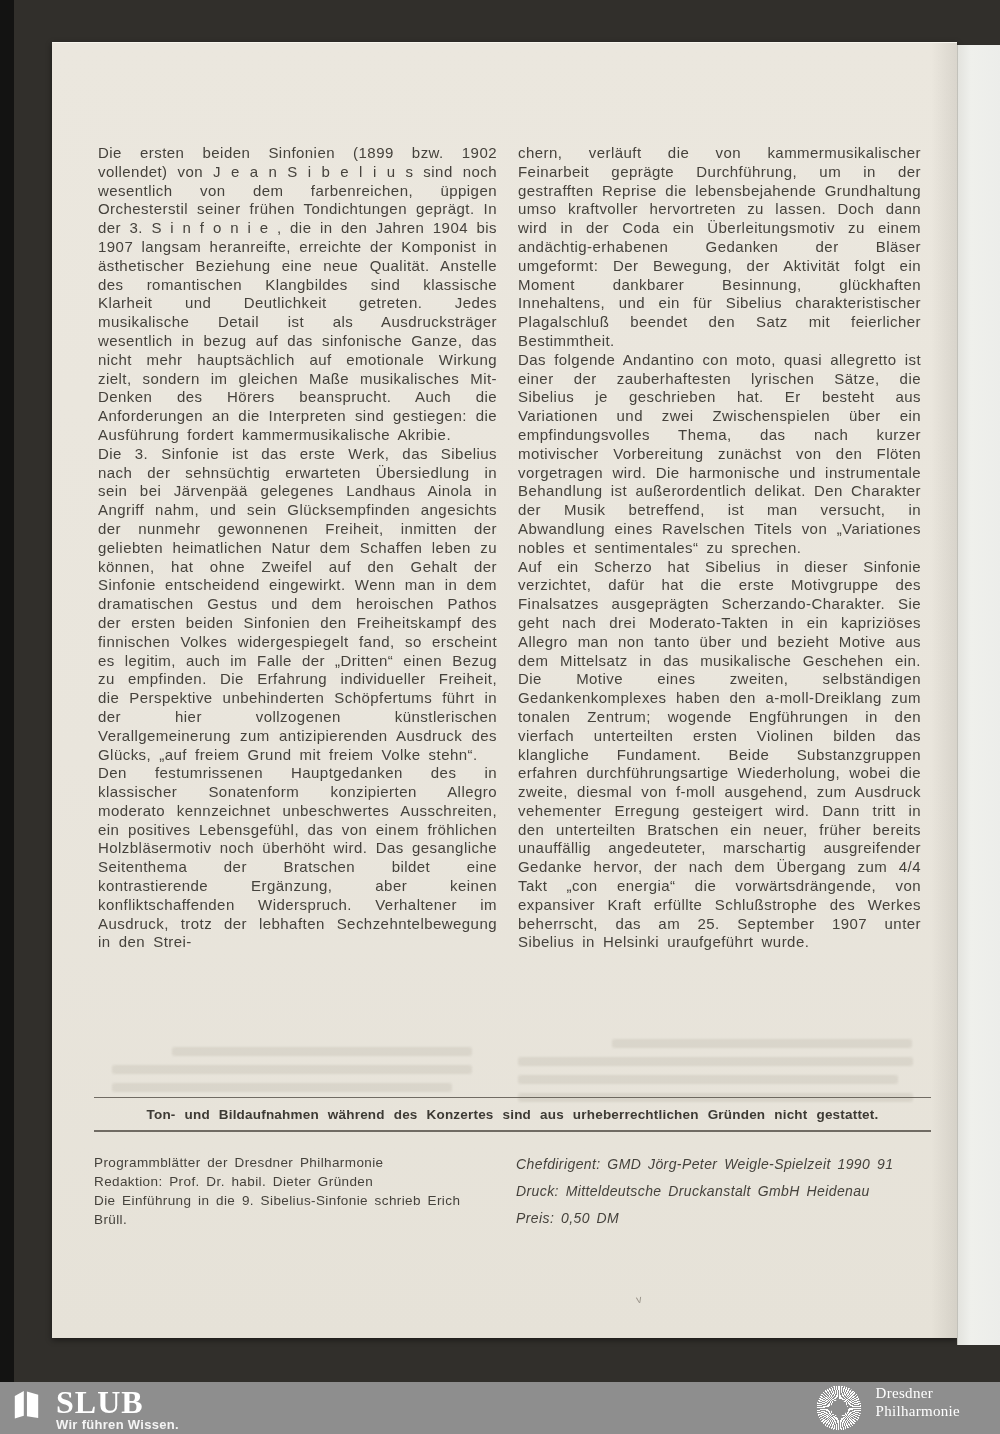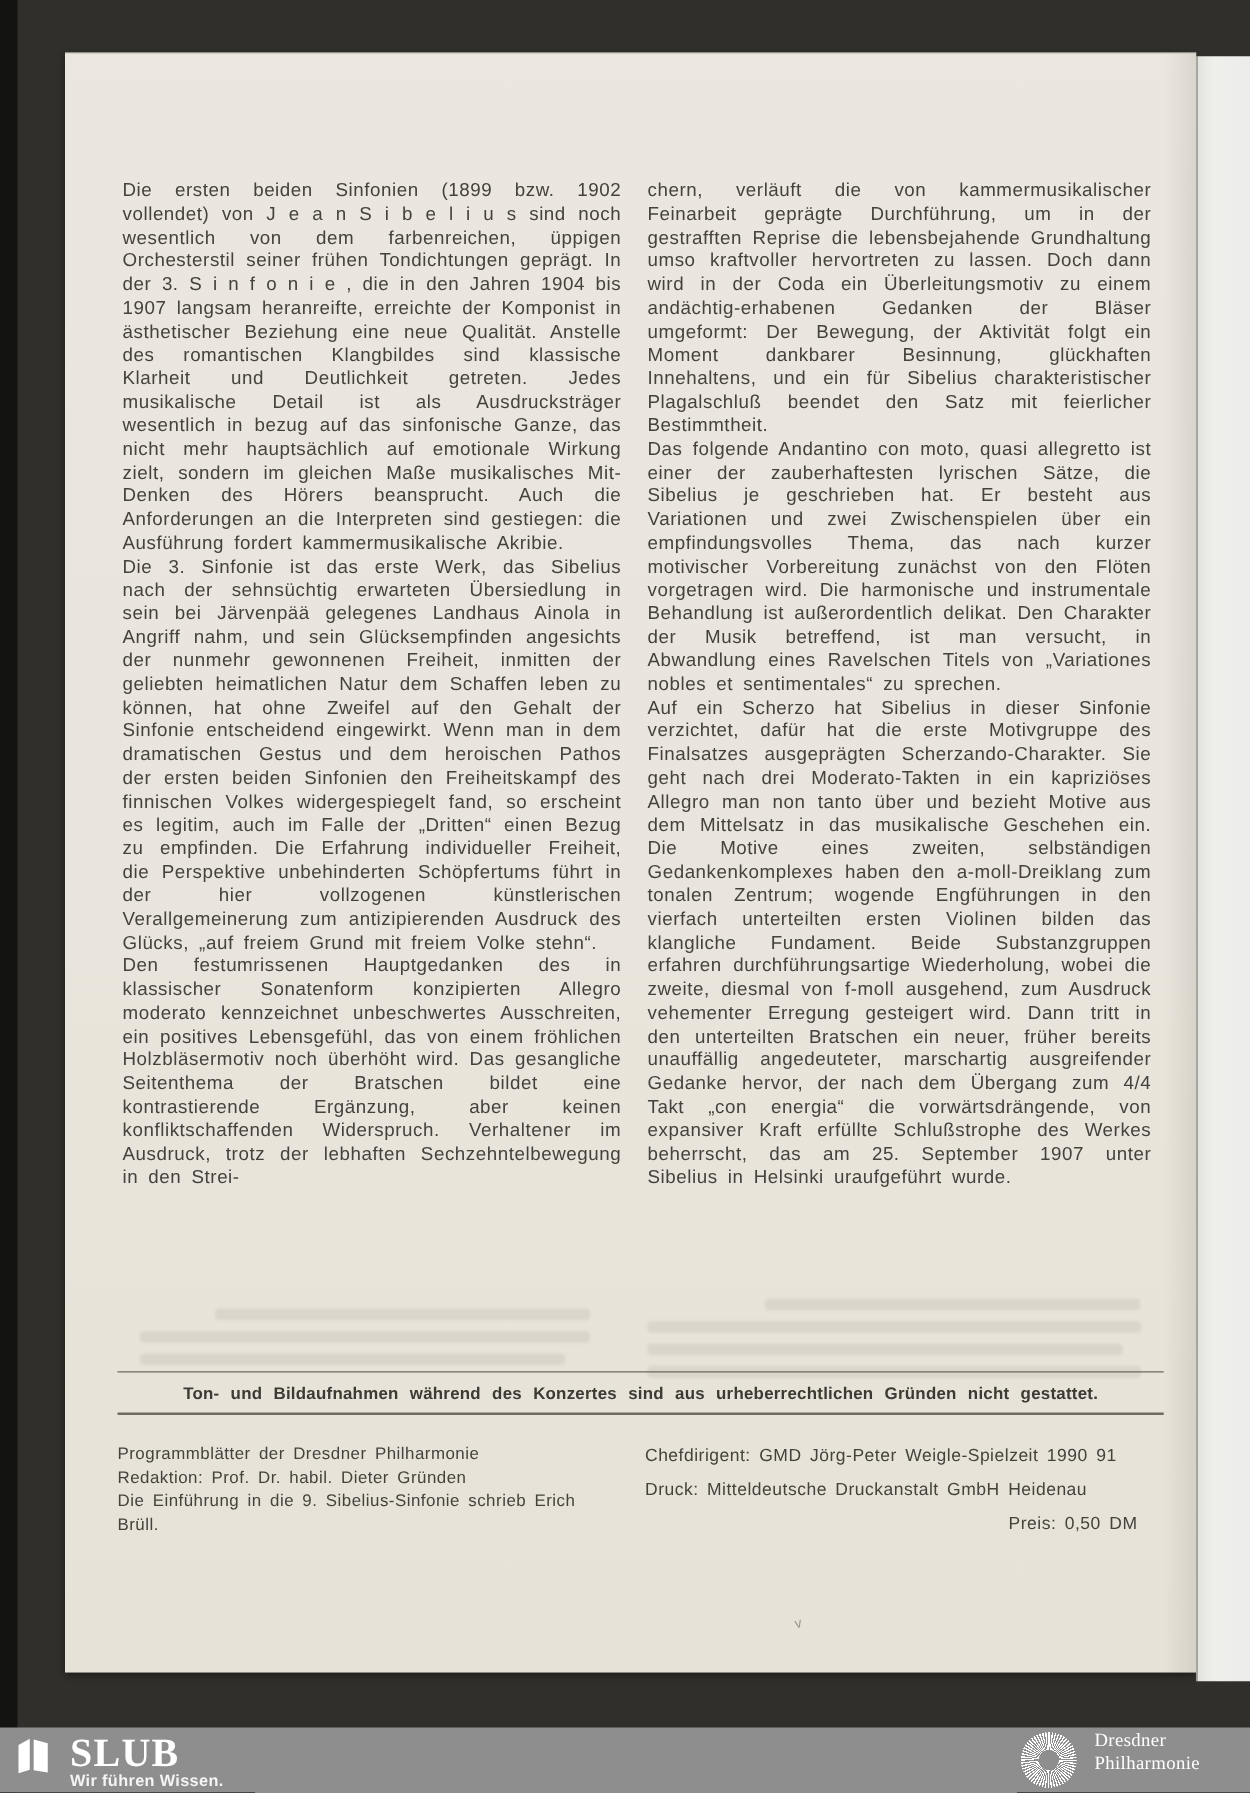--- a/index.html
+++ b/index.html
@@ -46,23 +46,23 @@
     padding:9px 4px 8px 4px;
     text-align:center;color:#3d3a34;
     font-weight:bold;font-size:13.5px;letter-spacing:0.2px;word-spacing:5px;
   }
   .credits-left{
     position:absolute;left:42px;top:1110px;width:400px;
     color:#45423c;font-size:13.5px;line-height:19px;letter-spacing:0.4px;word-spacing:2.5px;
   }
   .credits-right{
     position:absolute;left:464px;top:1108px;width:394px;
-    color:#45423c;font-size:14px;line-height:27px;letter-spacing:0.4px;word-spacing:2.5px;
+    color:#45423c;font-size:14px;line-height:27px;letter-spacing:0.4px;word-spacing:2.5px;font-style:italic;
   }
-  .credits-right div:last-child{text-align:right;}
+  .credits-right div:last-child{text-align:left;}
   
   .ghost{
     position:absolute;height:9px;border-radius:3px;
     background:rgba(112,100,86,0.11);filter:blur(1.3px);
   }
   .pencil-mark{
     position:absolute;left:584px;top:1250px;color:#9a948a;
     font-size:11px;transform:rotate(-12deg);
   }
   

